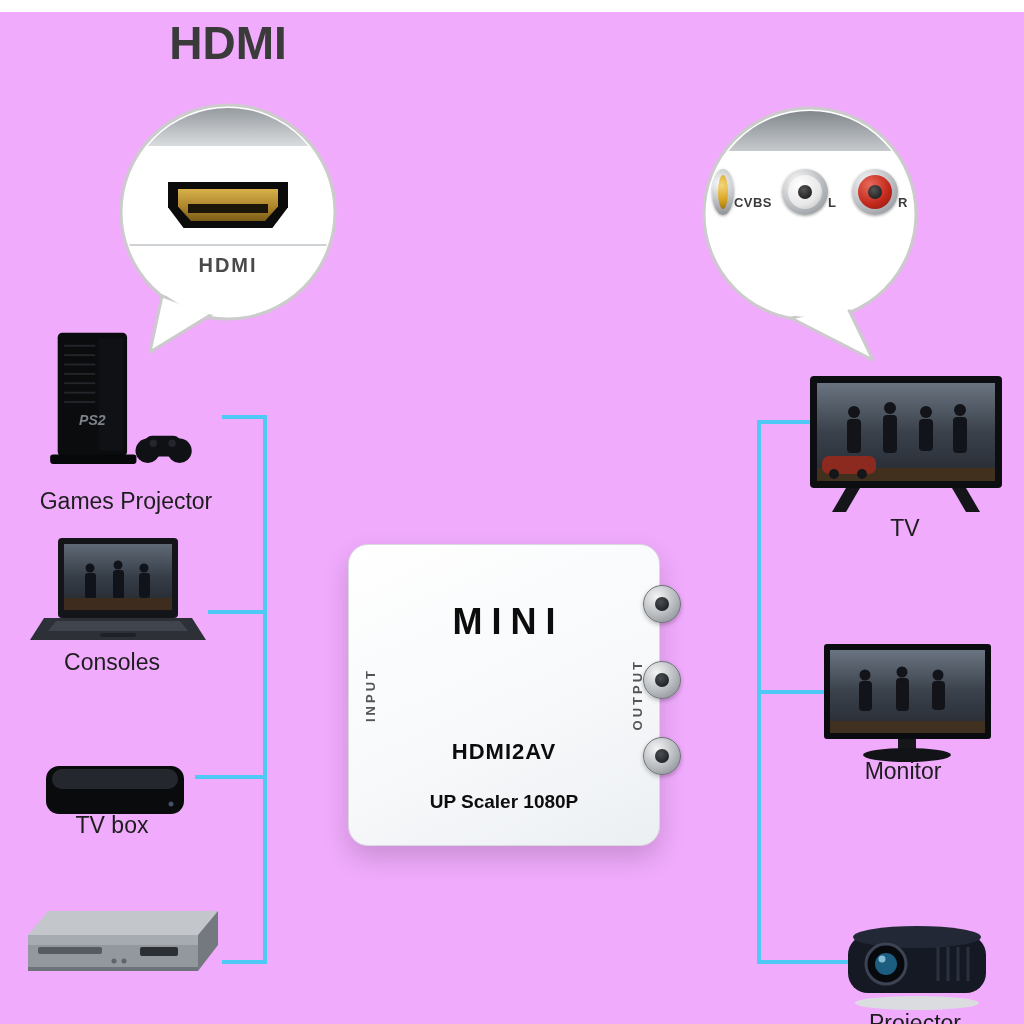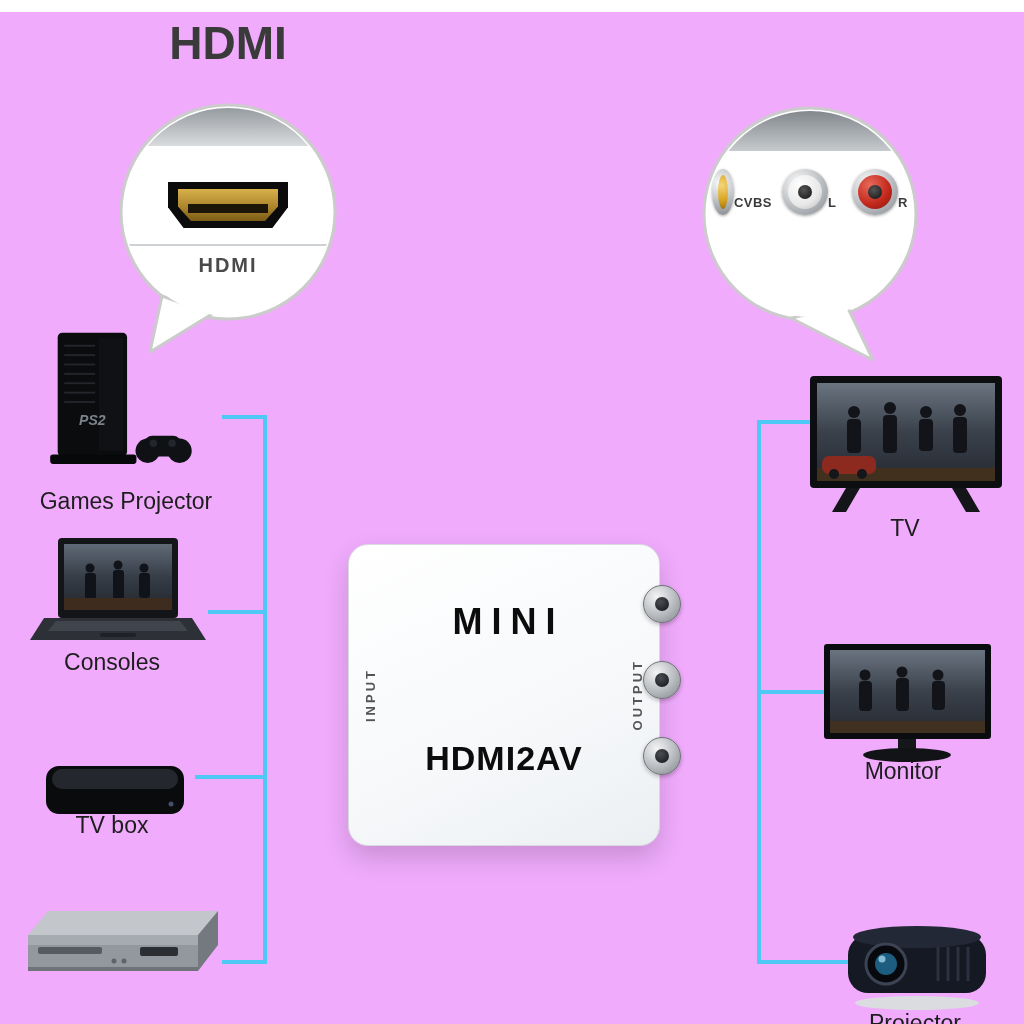--- a/index.html
+++ b/index.html
@@ -45,21 +45,21 @@
   .r .jack-inner{background:radial-gradient(circle at 35% 30%,#e86a5a,#c1271a 60%,#7e1a10);}
   .jack-hole{position:absolute;inset:16px;border-radius:50%;background:radial-gradient(circle at 40% 35%,#555,#111);}
   .jack-label{margin-top:20px;font-size:13px;font-weight:bold;color:#3b3b3b;letter-spacing:.5px;}
   
   #converter{position:absolute;left:348px;top:532px;width:310px;height:300px;
     background:linear-gradient(155deg,#ffffff 0%,#f6f8fa 60%,#eceff2 100%);
     border:1px solid #d7dade;border-radius:20px;
     box-shadow:0 12px 26px rgba(0,0,0,.16);z-index:3;}
   .conv-text{position:absolute;left:0;width:100%;text-align:center;color:#0c0c0c;}
   #conv-brand{top:56px;font-size:36px;font-weight:800;letter-spacing:9px;text-indent:9px;}
-  #conv-model{top:194px;font-size:34px;font-weight:700;letter-spacing:1px;}
+  #conv-model{top:194px;font-size:22px;font-weight:700;letter-spacing:1px;}
   #conv-subtitle{top:246px;font-size:19px;font-weight:700;}
   .side-label{position:absolute;top:0;height:100%;display:flex;align-items:center;
     font-size:13px;font-weight:600;letter-spacing:3px;color:#555;}
   .side-label span{writing-mode:vertical-rl;transform:rotate(180deg);}
   #conv-input{left:14px;} #conv-output{right:14px;}
   .conv-jack{position:absolute;right:-22px;width:36px;height:36px;border-radius:50%;
     background:radial-gradient(circle at 35% 30%,#f4f4f4,#b6babe 55%,#7f8488);
     border:1px solid #6f7479;box-shadow:0 2px 4px rgba(0,0,0,.25);}
   .conv-jack::after{content:"";position:absolute;inset:11px;border-radius:50%;
     background:radial-gradient(circle at 40% 35%,#4a4e53,#121316);}
@@ -203,20 +203,21 @@
       <circle cx="92" cy="64" r="2.5" fill="#5f646a"></circle>
       <circle cx="102" cy="64" r="2.5" fill="#5f646a"></circle>
       <rect x="6" y="70" width="170" height="4" fill="#6e7379"></rect>
     </svg>
   </div>
   <div class="label" style="left:45px;top:1043px;width:150px">DVD</div>
 
   <div id="converter">
     <div id="conv-brand" class="conv-text">MINI</div>
     <div id="conv-model" class="conv-text">HDMI2AV</div>
+    <div id="conv-subtitle" class="conv-text">UP Scaler 1080P</div>
     <div id="conv-input" class="side-label">
       <span>INPUT</span>
     </div>
     <div id="conv-output" class="side-label">
       <span>OUTPUT</span>
     </div>
     <div class="conv-jack" style="top:40px"></div>
     <div class="conv-jack" style="top:116px"></div>
     <div class="conv-jack" style="top:192px"></div>
   </div>

